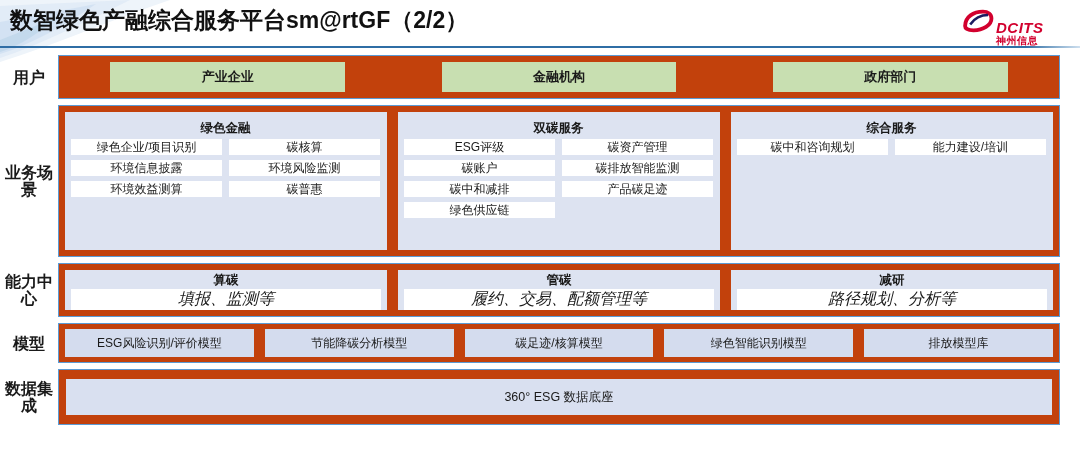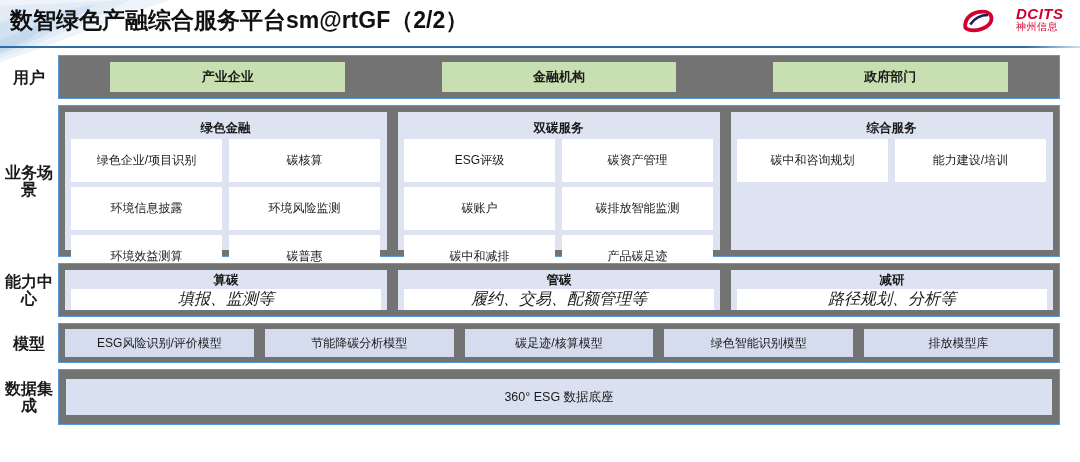--- a/index.html
+++ b/index.html
@@ -15,52 +15,52 @@
   .swoosh { position: absolute; left: 0; top: 0; width: 300px; height: 80px;
             pointer-events: none; }
 
   
   .header { position: absolute; left: 0; top: 0; width: 1080px; height: 48px; }
   .title { position: absolute; left: 10px; top: 5px;
            font-size: 23px; font-weight: bold; color: #111; letter-spacing: 0px;
            white-space: nowrap; }
   .logo { position: absolute; right: 8px; top: 4px; width: 112px; height: 34px; }
   .logo-mark { position: absolute; left: 0; top: 4px; width: 34px; height: 26px; }
-  .logo-txt { position: absolute; left: 36px; top: 2px; margin-left: 20px; }
+  .logo-txt { position: absolute; left: 36px; top: 16px; }
   .logo-en { font-size: 15px; font-weight: bold; color: #d2002e; letter-spacing: .5px;
              line-height: 15px; font-style: italic; }
-  .logo-cn { font-size: 10px; font-weight: normal; color: #d2002e; line-height: 12px;
+  .logo-cn { font-size: 10px; font-weight: bold; color: #d2002e; line-height: 12px;
              letter-spacing: .5px; }
   .rule { position: absolute; left: 0; top: 46px; width: 1080px; height: 2px;
           background: linear-gradient(to right,#2f6ea5,#2f6ea5 95%, #cfe0ef); }
 
   
   .rows { position: absolute; left: 0; top: 55px; width: 1080px; }
   .row { position: relative; display: flex; align-items: stretch; margin-bottom: 6px; }
   .rowlabel { width: 58px; flex: 0 0 58px; display: flex; align-items: center;
               justify-content: center; text-align: center;
               font-size: 16px; font-weight: bold; color: #1a1a1a; line-height: 17px; }
   .rowbody { flex: 1 1 auto; margin-right: 20px; border: 1.6px solid #5b9bd5;
-             background: #737373; padding: 6px; display: flex; gap: 10px; }
+             background: #c2410c; padding: 6px; display: flex; gap: 10px; }
 
   
   .r-user .rowbody { height: 44px; align-items: center; padding: 6px 8px; }
   .user-cell { flex: 1 1 0; display: flex; justify-content: center; }
   .user-box { width: 73%; height: 30px; background: #c8dfb1; display: flex;
               align-items: center; justify-content: center;
               font-size: 13px; font-weight: bold; color: #1a1a1a; }
 
   
   .r-biz .rowbody { height: 152px; padding: 6px; gap: 11px; }
   .group { flex: 1 1 0; background: #dde3f1; padding: 5px 7px 7px 6px;
            display: flex; flex-direction: column; }
   .group-title { text-align: center; font-size: 12.5px; font-weight: bold;
                  color: #1a1a1a; line-height: 22px; }
   .tiles { display: flex; flex-wrap: wrap; gap: 5px 7px; align-content: flex-start; }
-  .tile { background: #ffffff; height: 43px; display: flex; align-items: center;
+  .tile { background: #ffffff; height: 16px; display: flex; align-items: center;
           justify-content: center; font-size: 12px; color: #1a1a1a;
           width: calc(50% - 3.5px); }
 
   
   .r-cap .rowbody { height: 54px; padding: 6px; gap: 11px; }
   .cap { flex: 1 1 0; background: #dde3f1; padding: 2px 6px 5px 6px;
          display: flex; flex-direction: column; }
   .cap-title { text-align: center; font-size: 12.5px; font-weight: bold;
                color: #1a1a1a; line-height: 17px; }
   .cap-sub { flex: 1 1 auto; background: #ffffff; display: flex; align-items: center;

